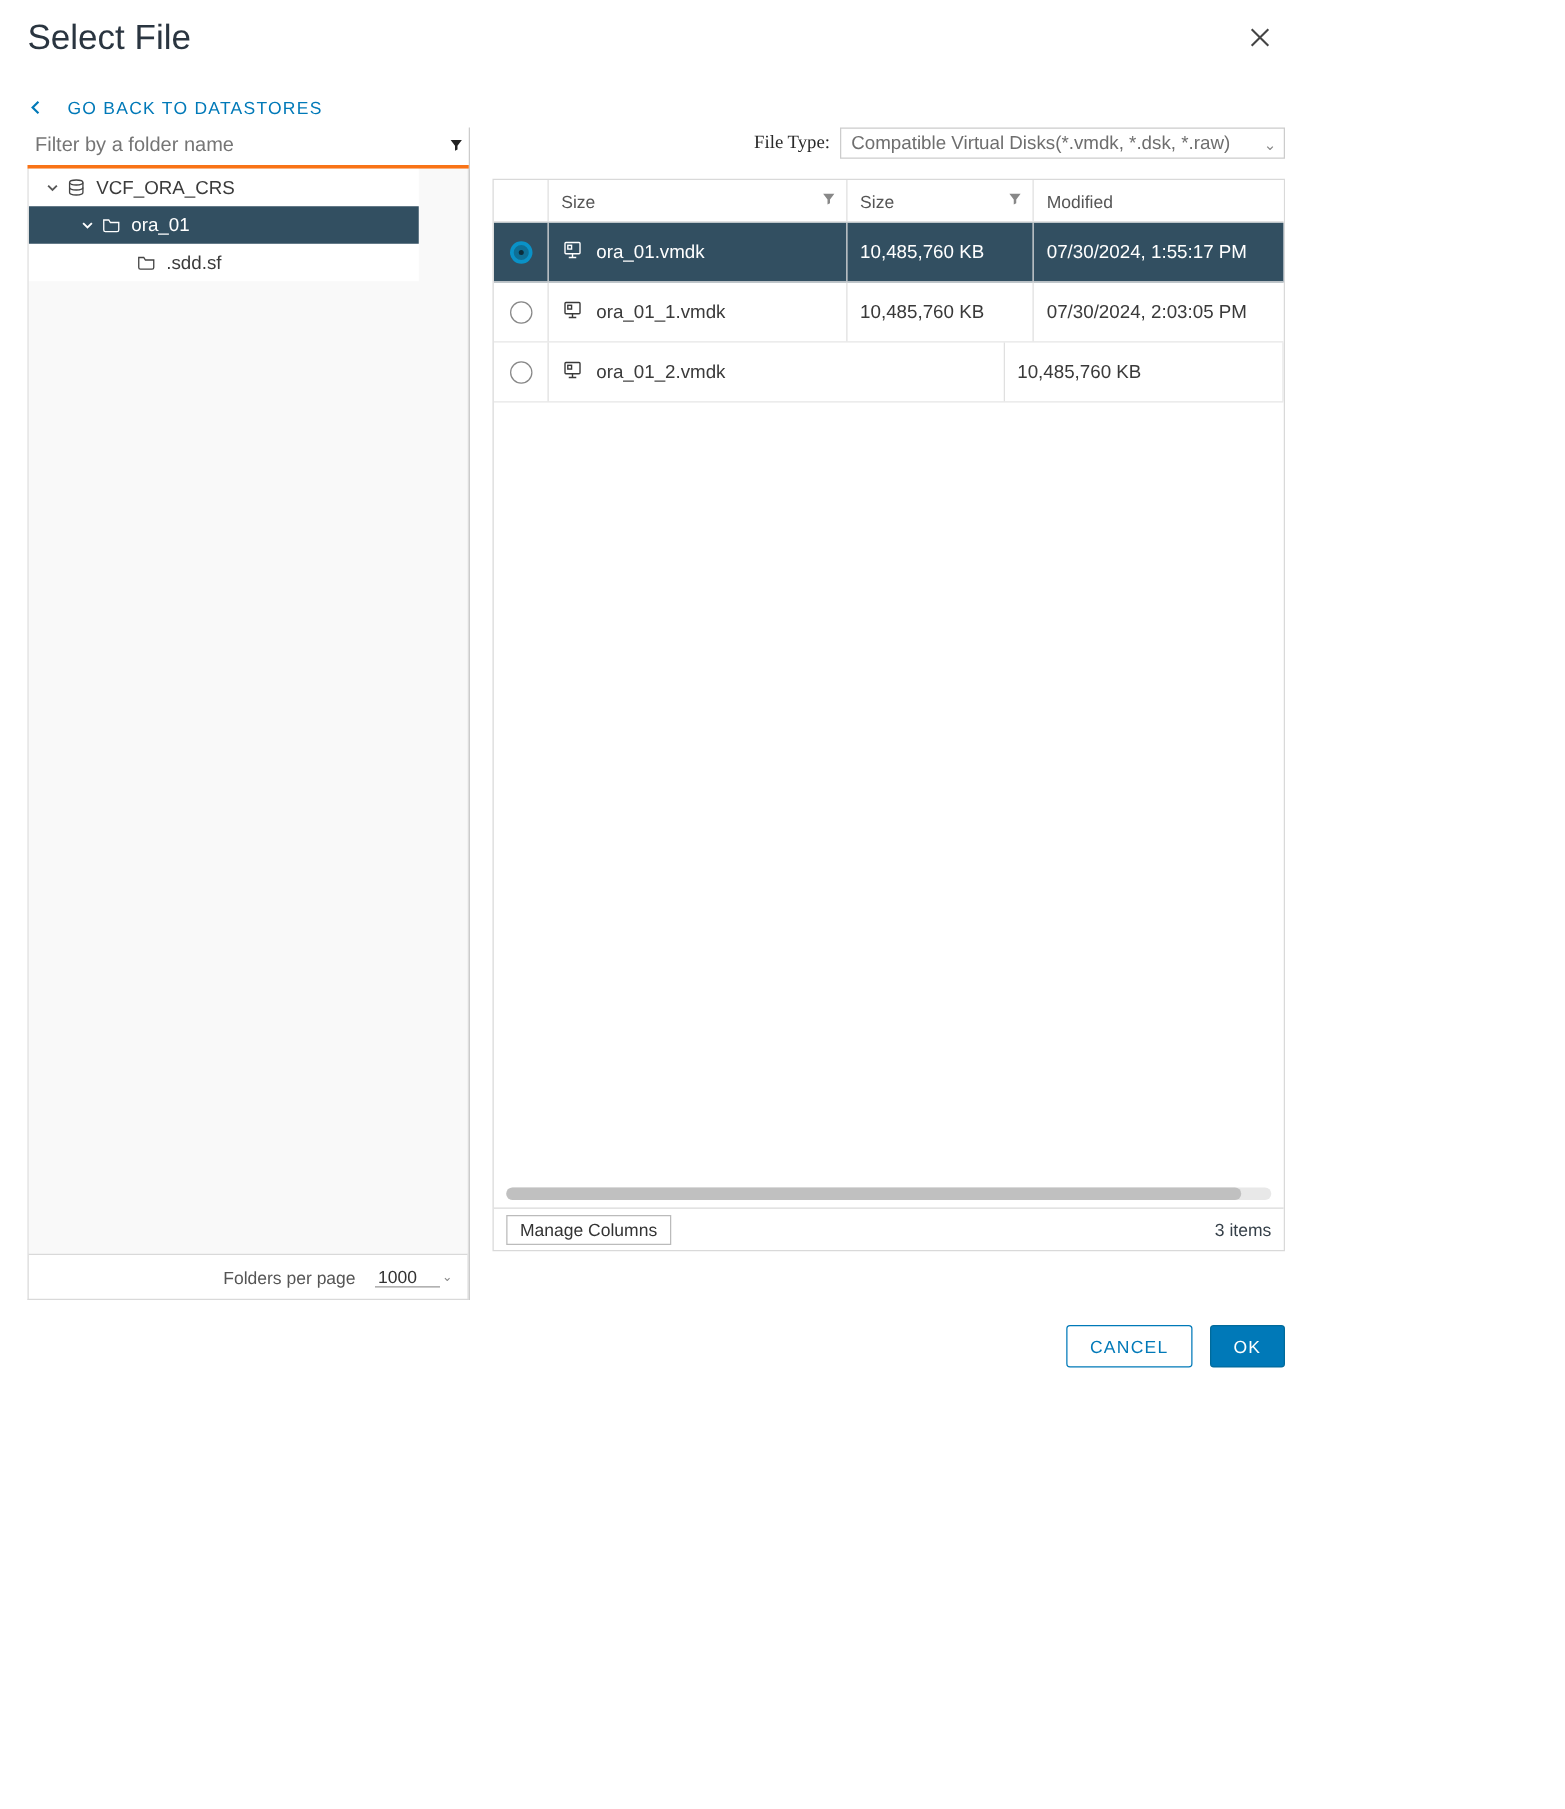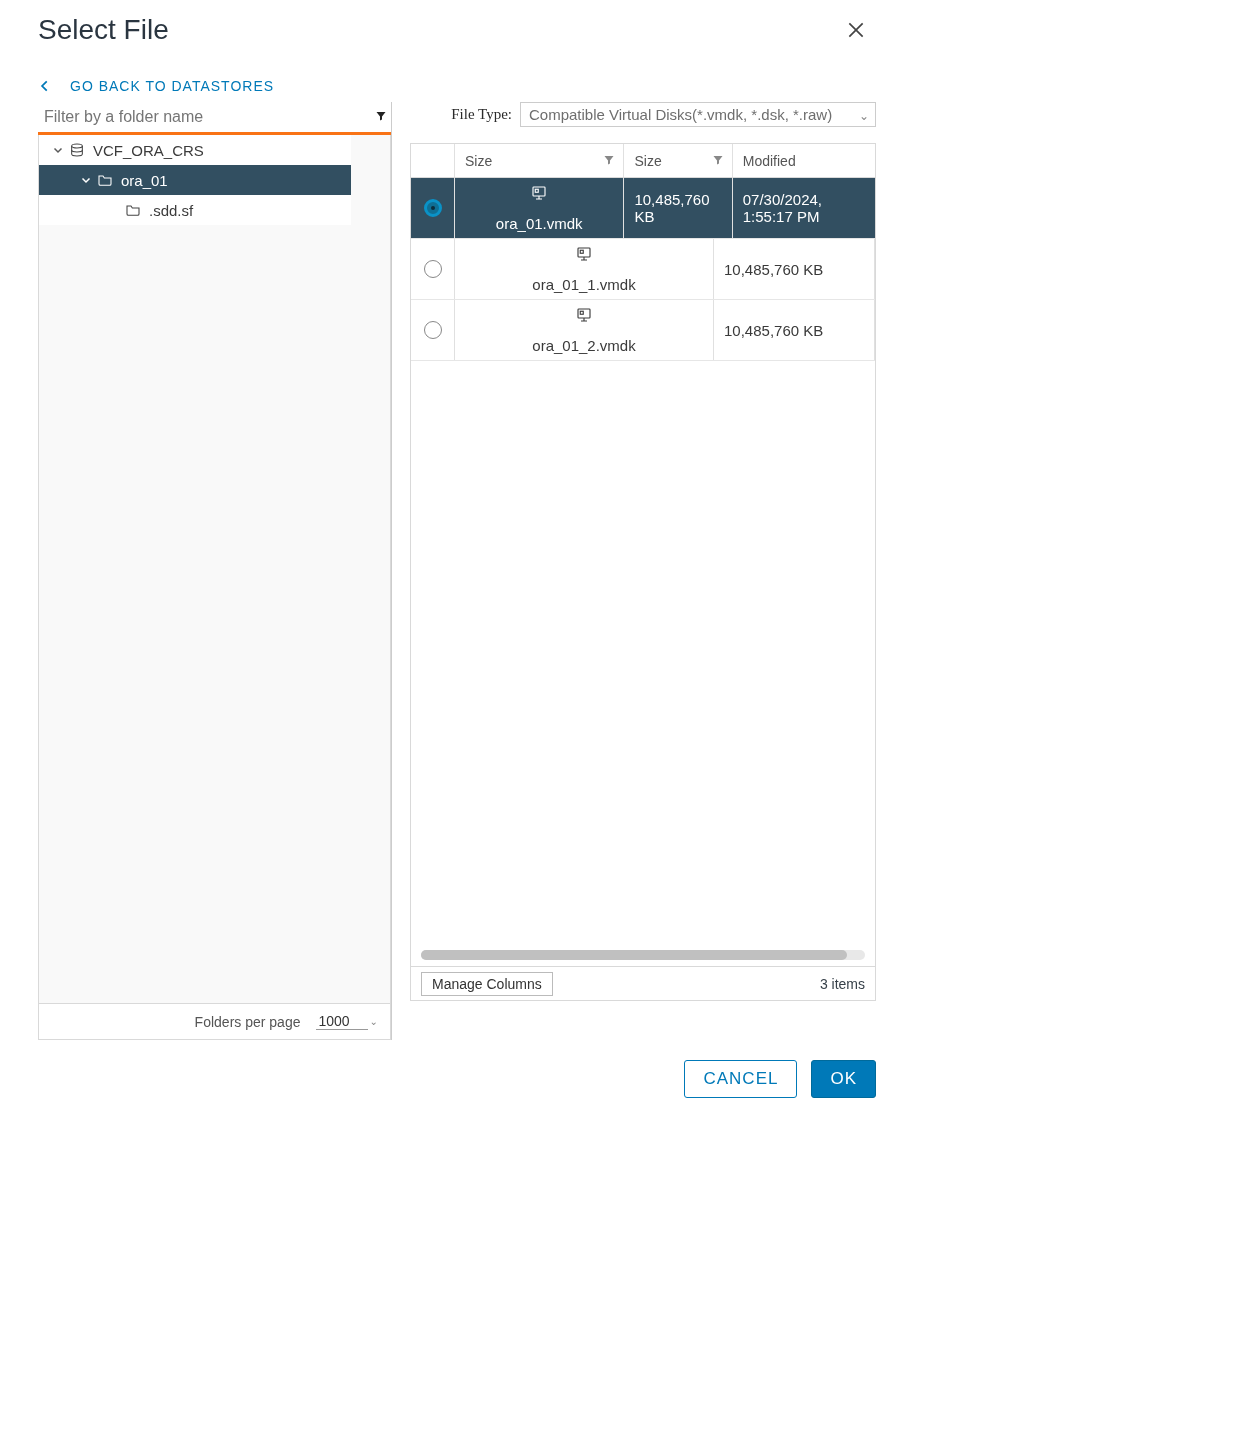--- a/index.html
+++ b/index.html
@@ -1,17 +1,17 @@
 <!DOCTYPE html>
 <html><head>
 <meta charset="utf-8">
 <style>
   * { box-sizing: border-box; }
   html, body { margin:0; padding:0; font-family:"Helvetica Neue",Arial,sans-serif; color:#364049; background:#fff; font-size:14px; }
-  .dialog { width:860px; padding:14px 0 24px 22px;margin-left:16px; }
+  .dialog { width:1028px; padding:14px 0 24px 22px; }
   .header { display:flex; align-items:center; justify-content:space-between; padding-right:6px; }
   .title { font-size:28px; font-weight:300; color:#2a3540; }
   .close { width:28px; height:28px; display:flex; align-items:center; justify-content:center; color:#444; cursor:pointer; }
   .close svg { width:20px; height:20px; }
   .back-link { display:flex; align-items:center; gap:18px; margin-top:32px; color:#0079b8; font-size:14px; letter-spacing:1px; cursor:pointer; }
   .back-link svg { width:14px; height:14px; }
   .body { display:flex; margin-top:8px; }
   .left { width:354px; border-right:1px solid #ccc; display:flex; flex-direction:column; }
   .filter-row { display:flex; align-items:center; border-bottom:3px solid #f97316; padding:4px 2px 4px 2px; color:#737373; }
   .filter-input { flex:1; border:none; outline:none; font-size:16px; color:#737373; padding:2px 4px; background:transparent; }
@@ -43,33 +43,33 @@
   .col-sel { width:44px; border-right:1px solid #e0e0e0; }
   .col-name { flex:1.7; display:flex; align-items:center; padding:0 10px; border-right:1px solid #e0e0e0; position:relative; }
   .col-size { flex:1; display:flex; align-items:center; padding:0 10px; border-right:1px solid #e0e0e0; position:relative; }
   .col-mod  { flex:1.4; display:flex; align-items:center; padding:0 10px; position:relative; }
   .col-filter { position:absolute; right:8px; color:#888; font-size:11px; }
   .grid-body { flex:1; overflow-x:auto; overflow-y:hidden; position:relative; }
   .row { display:flex; min-height:48px; border-bottom:1px solid #e6e6e6; align-items:stretch; font-size:15px; color:#3a3a3a; }
   .row.selected { background:#324f61; color:#fff; }
   .row .cell { display:flex; align-items:center; padding:6px 10px; }
   .row .col-sel { display:flex; align-items:center; justify-content:center; }
-  .row .col-name { gap:10px;flex-direction:column; }
+  .row .col-name { gap:10px; }
   .radio { width:18px; height:18px; border-radius:50%; border:1.5px solid #888; display:inline-block; position:relative; background:#fff; }
   .row.selected .radio { border:3px solid #0a92c7; background:#0f6f95; }
   .row.selected .radio::after { content:""; position:absolute; inset:4px; background:#0b2d3c; border-radius:50%; }
   .disk-icon svg { width:18px; height:18px; }
   .row.selected .disk-icon { color:#fff; }
   .hscroll { height:10px; background:#e8e8e8; border-radius:5px; margin:4px 8px 4px 8px; position:relative; }
   .hscroll .thumb { position:absolute; left:0; top:0; bottom:0; width:96%; background:#c0c0c0; border-radius:5px; }
   .grid-foot { height:34px; border-top:1px solid #d9d9d9; display:flex; align-items:center; justify-content:space-between; padding:0 10px; font-size:14px; }
   .manage-cols { border:1px solid #bbb; padding:3px 10px; font-size:14px; background:#fff; cursor:pointer; color:#333; }
 
   .buttons { display:flex; justify-content:flex-end; gap:14px; margin-top:20px; }
-  .btn { padding:8px 18px; font-size:17px; letter-spacing:1px; cursor:pointer; border-radius:3px; }
+  .btn { padding:8px 18px; font-size:14px; letter-spacing:1px; cursor:pointer; border-radius:3px; }
   .btn-cancel { border:1px solid #0079b8; color:#0079b8; background:#fff; }
   .btn-ok { border:1px solid #006a9b; background:#0079b8; color:#fff; }
 </style>
 </head>
 <body>
 
 <div class="dialog">
 
   <div class="header">
     <div class="title">Select File</div>
@@ -210,20 +210,23 @@
                 <span class="disk-icon"><svg viewBox="0 0 24 24" fill="none" stroke="currentColor" stroke-width="1.5">
                     <rect x="4" y="4" width="16" height="12" rx="1"></rect>
                     <path d="M8 20h8M12 16v4"></path>
                     <rect x="7" y="7" width="4" height="4"></rect>
                   </svg></span>
                 <span>ora_01_1.vmdk</span>
               </div>
               <div class="cell col-size">
                 <span>10,485,760 KB</span>
               </div>
+              <div class="cell col-mod">
+                <span>07/30/2024, 2:03:05 PM</span>
+              </div>
             </div>
             <div class="row">
               <div class="col-sel">
                 <span class="radio"></span>
               </div>
               <div class="cell col-name">
                 <span class="disk-icon"><svg viewBox="0 0 24 24" fill="none" stroke="currentColor" stroke-width="1.5">
                     <rect x="4" y="4" width="16" height="12" rx="1"></rect>
                     <path d="M8 20h8M12 16v4"></path>
                     <rect x="7" y="7" width="4" height="4"></rect>

